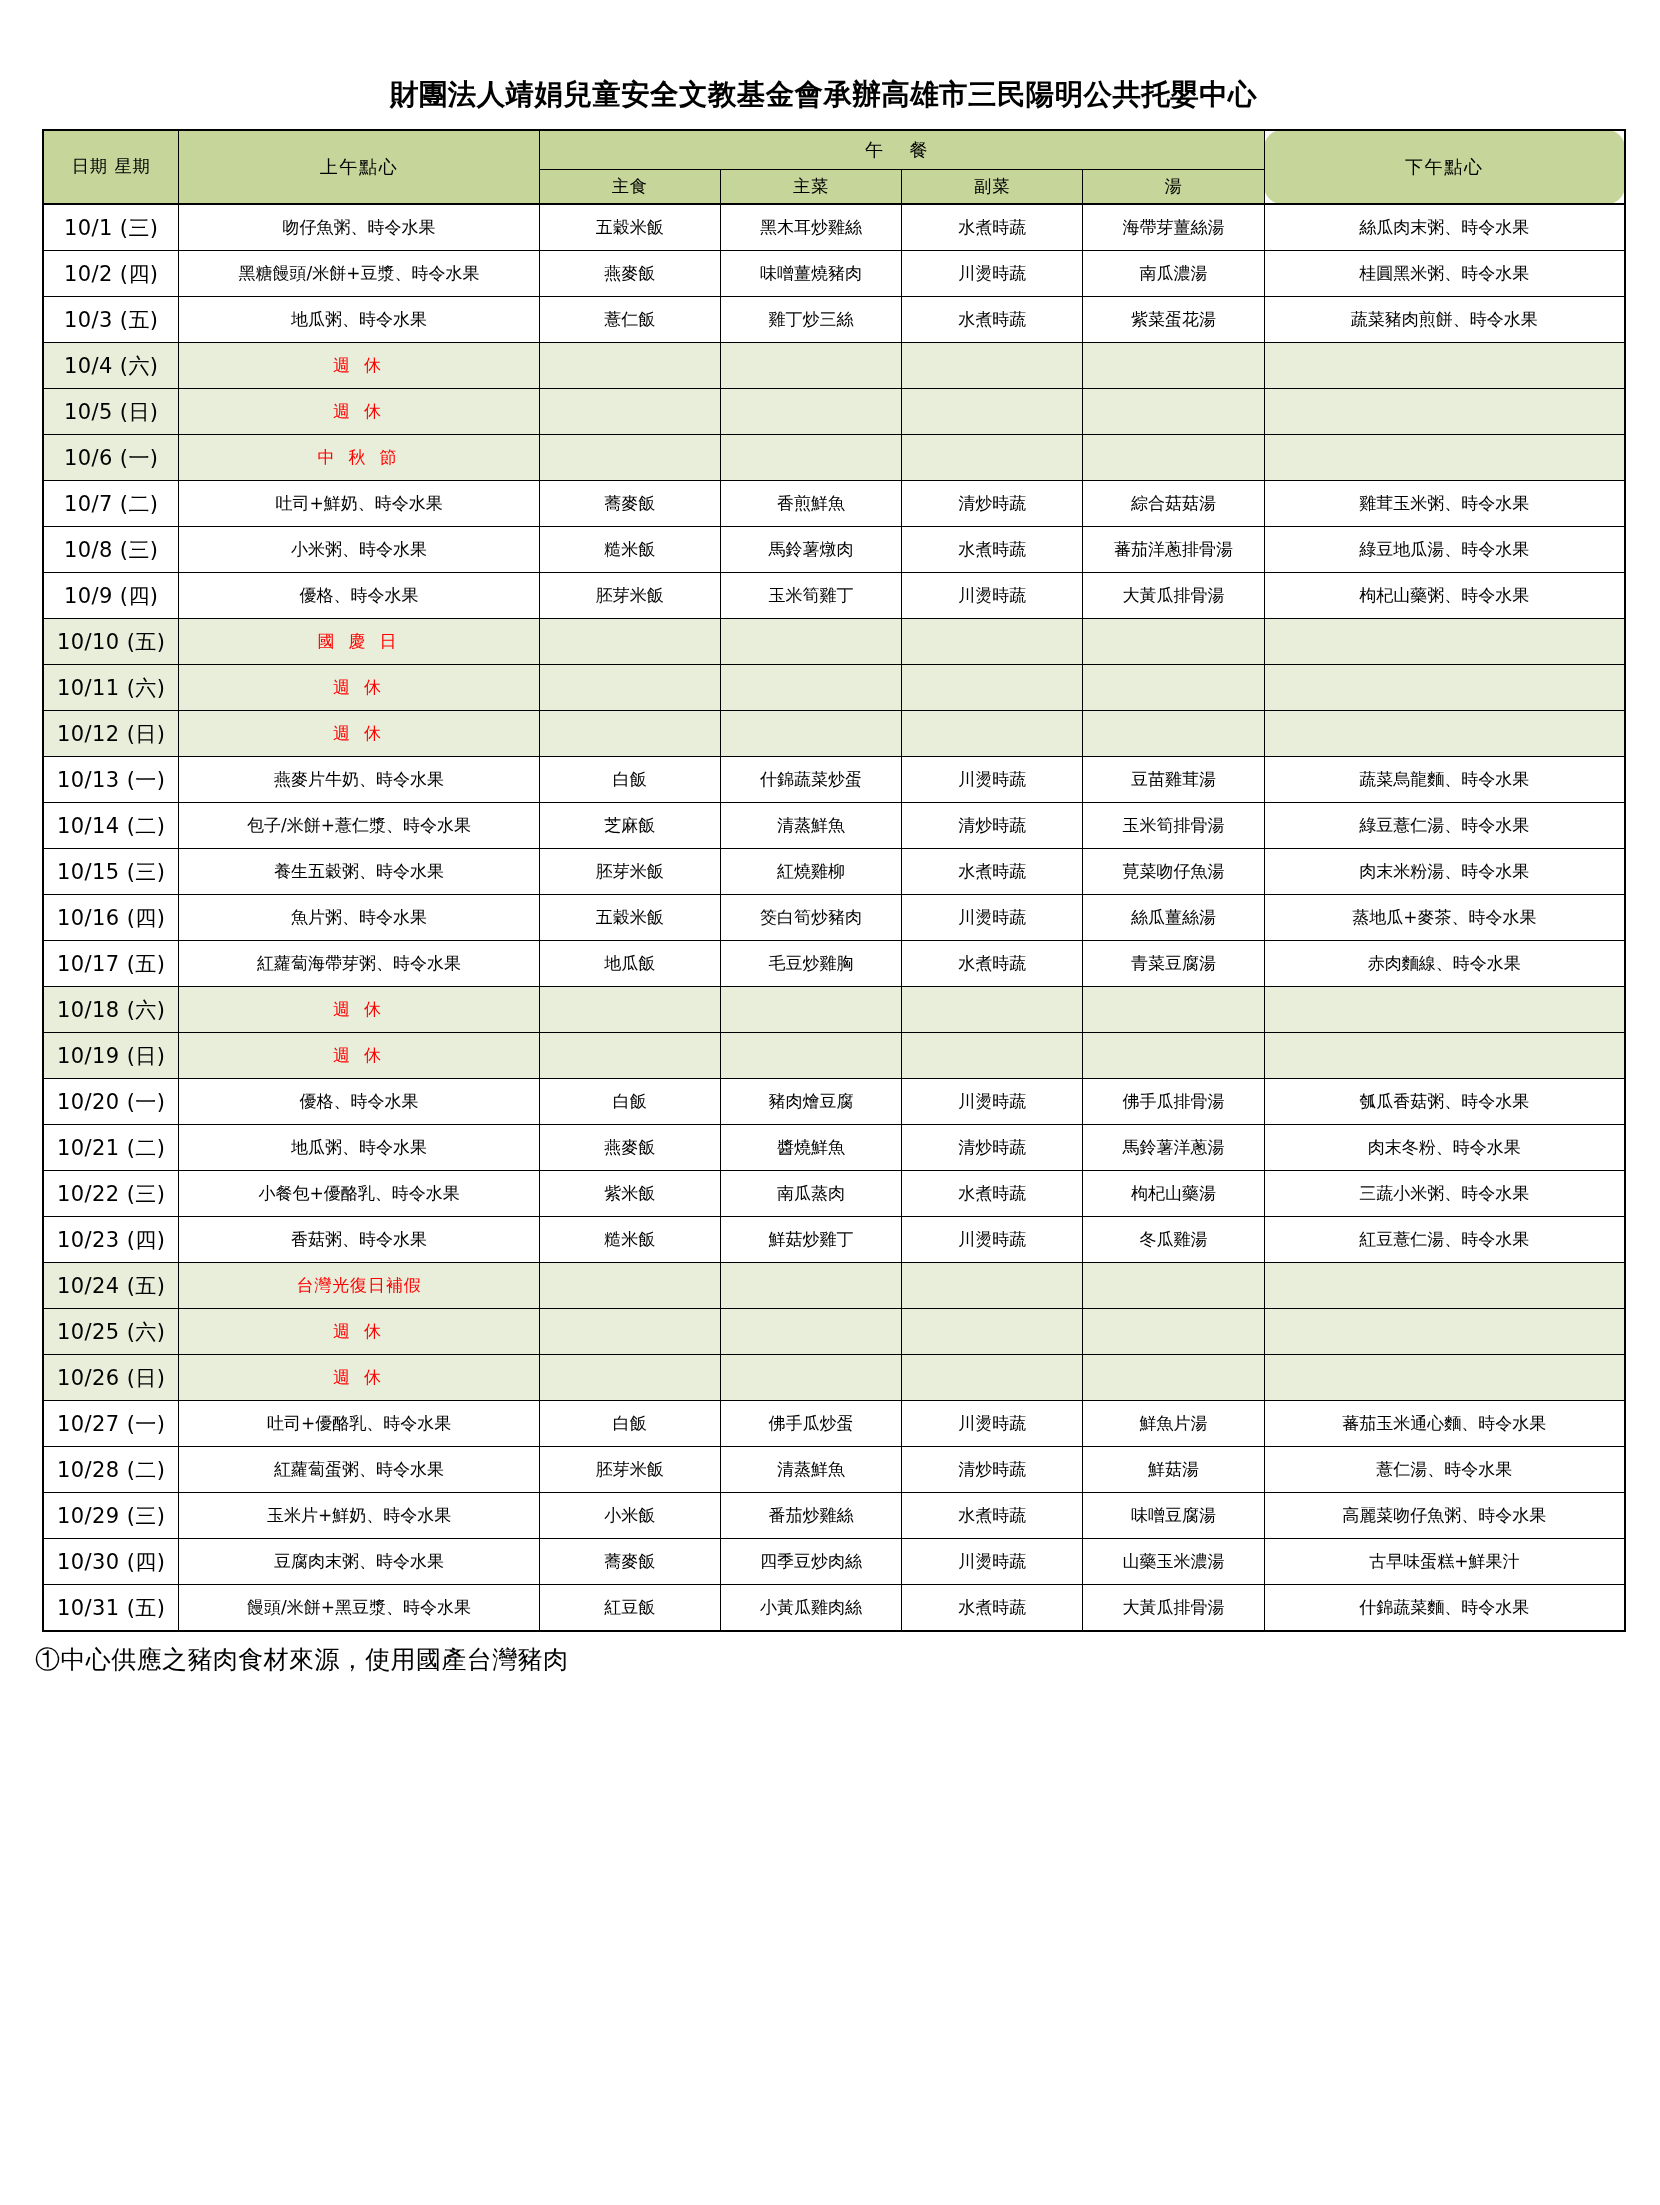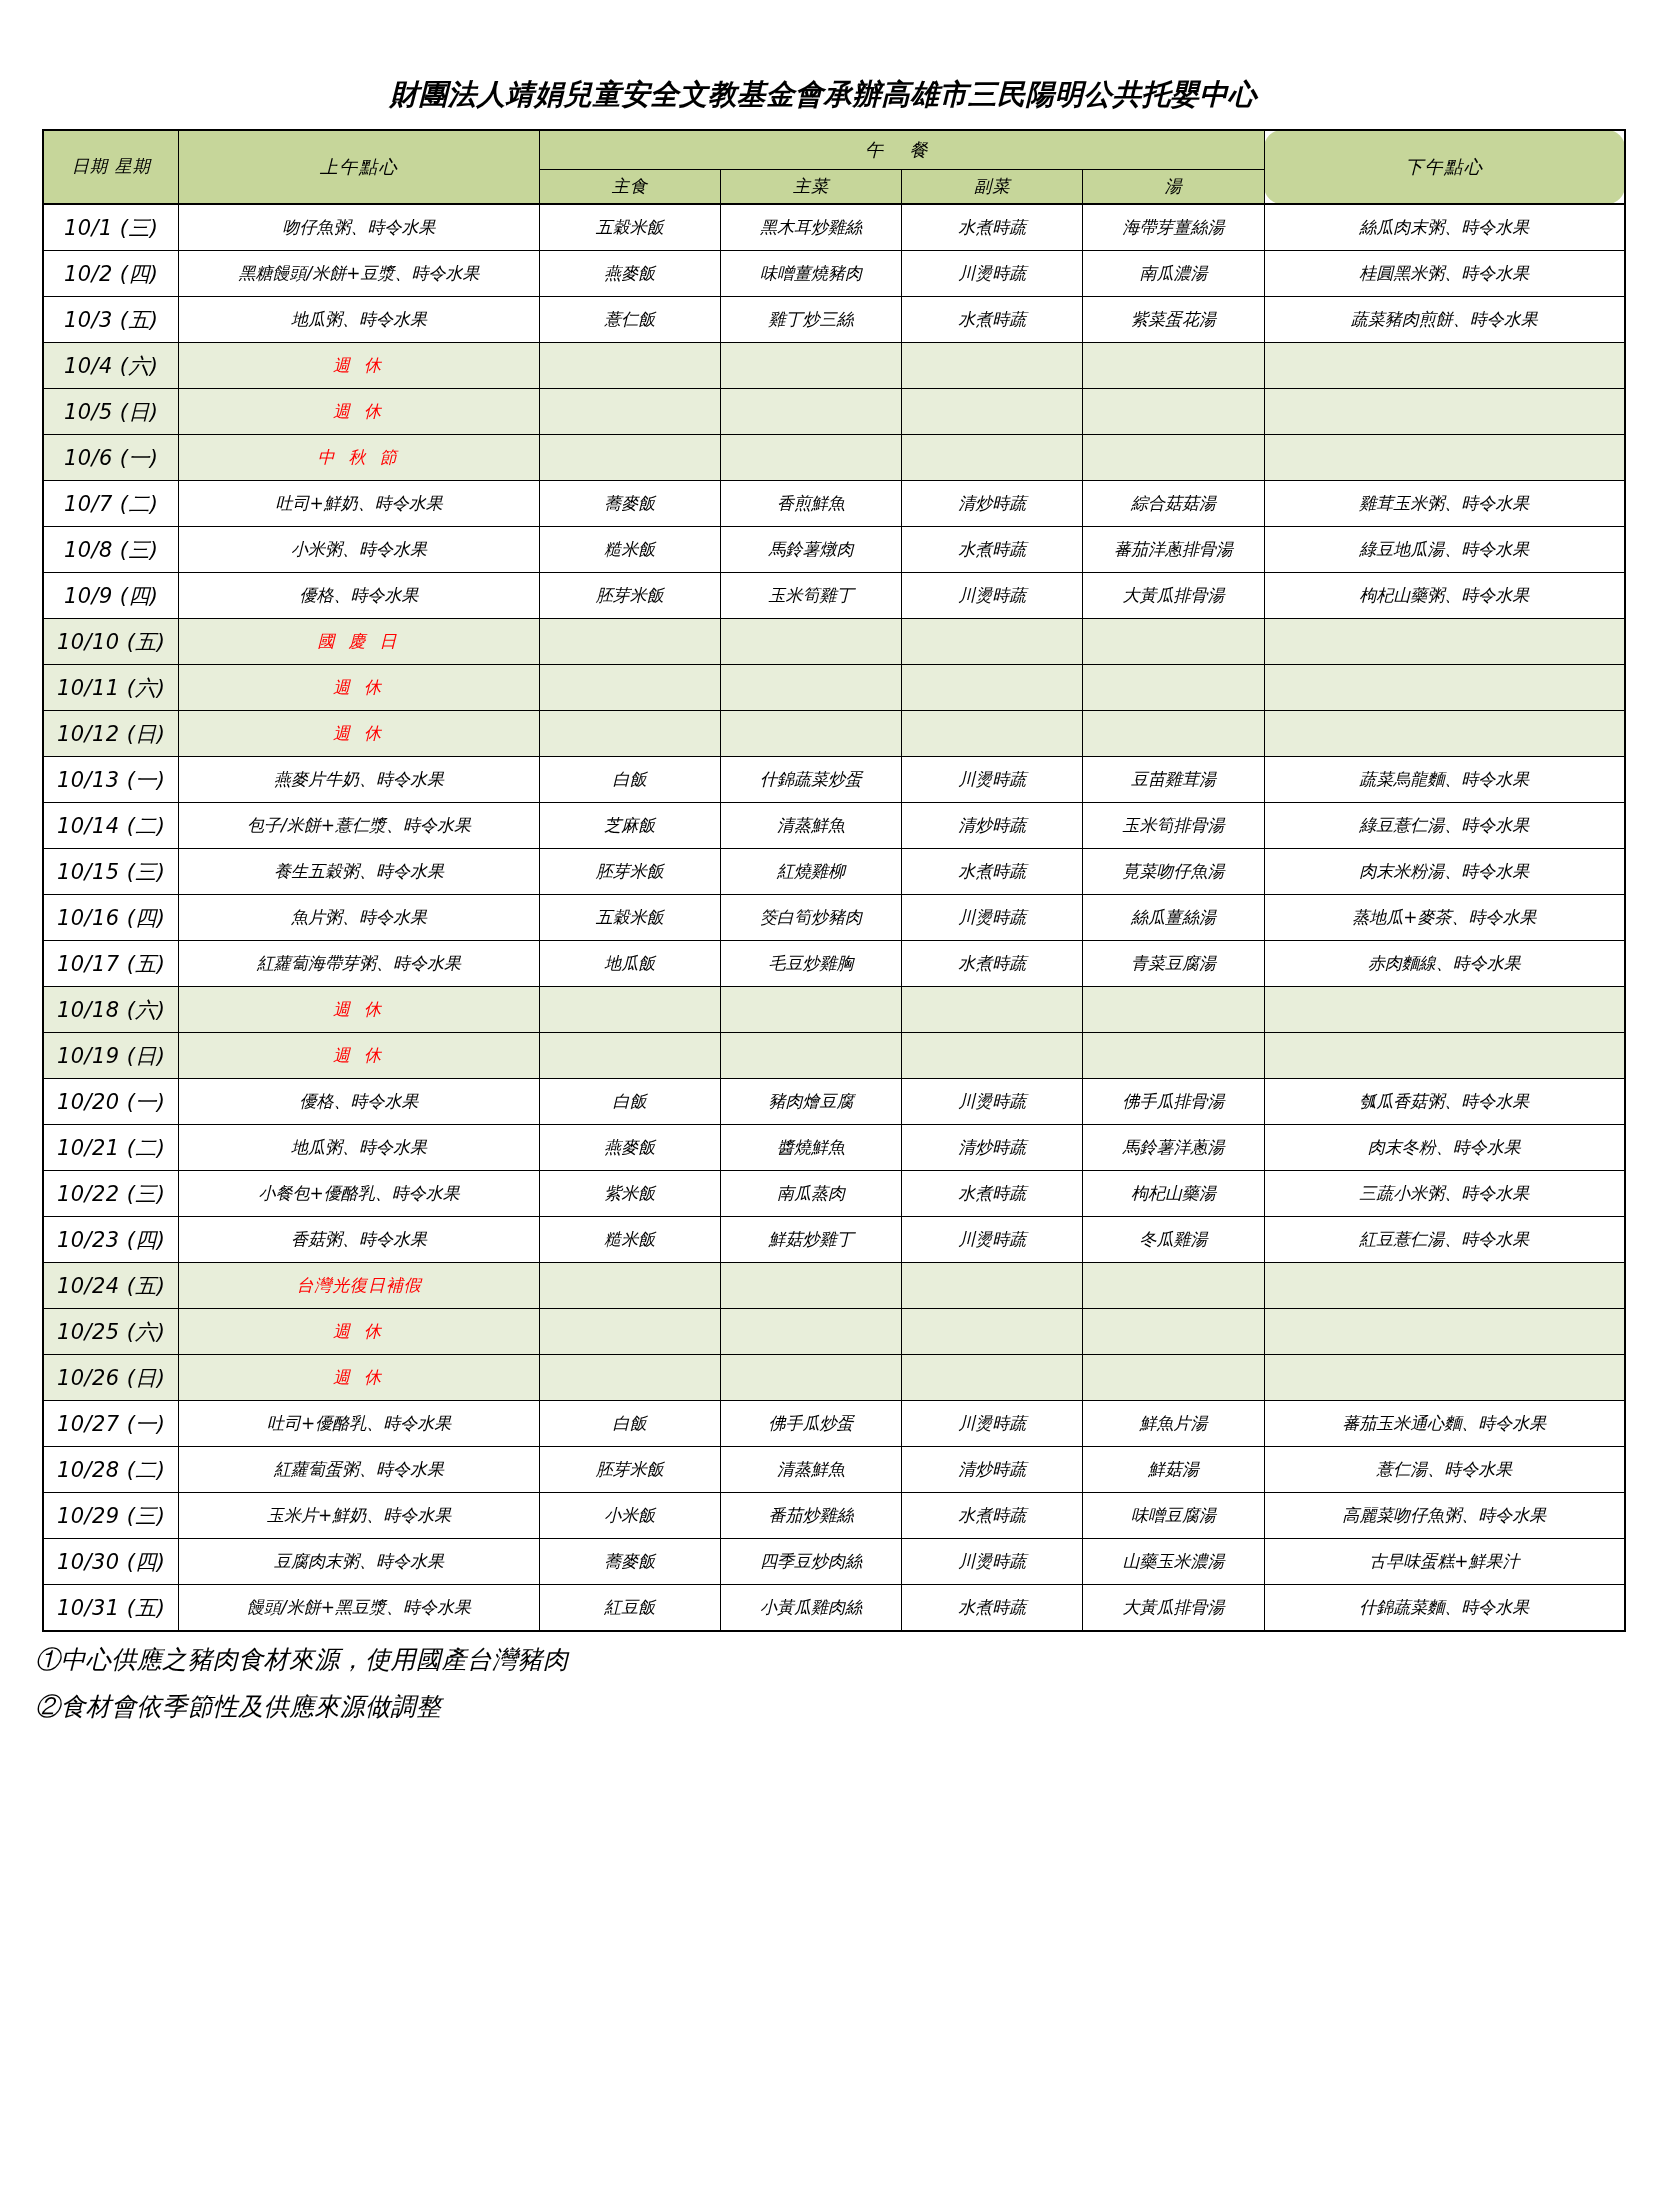--- a/index.html
+++ b/index.html
@@ -15,21 +15,20 @@
     color: #000000;
     position: relative;
     overflow: hidden;
   }
   .page {
     width: 1647px;
     height: 2205px;
     box-sizing: border-box;
     padding: 0;
     position: relative;
-    font-style: italic;
   }
 
   
   .title-block {
     text-align: center;
     padding-top: 76px;
   }
   .title-line {
     font-size: 28.5px;
     font-weight: bold;
@@ -434,17 +433,16 @@
             <td class="c-side">水煮時蔬</td>
             <td class="c-soup">大黃瓜排骨湯</td>
             <td class="c-pm">什錦蔬菜麵、時令水果</td>
           </tr>
         </tbody>
     </table>
   </div>
 
   <div class="notes" id="notes">
       <div class="note-line">①中心供應之豬肉食材來源，使用國產台灣豬肉</div>
-      <div class="note-line">②食材會依季節性及供應來源做調整</div>
     </div>
 
 </div>
 
 
 </body></html>

